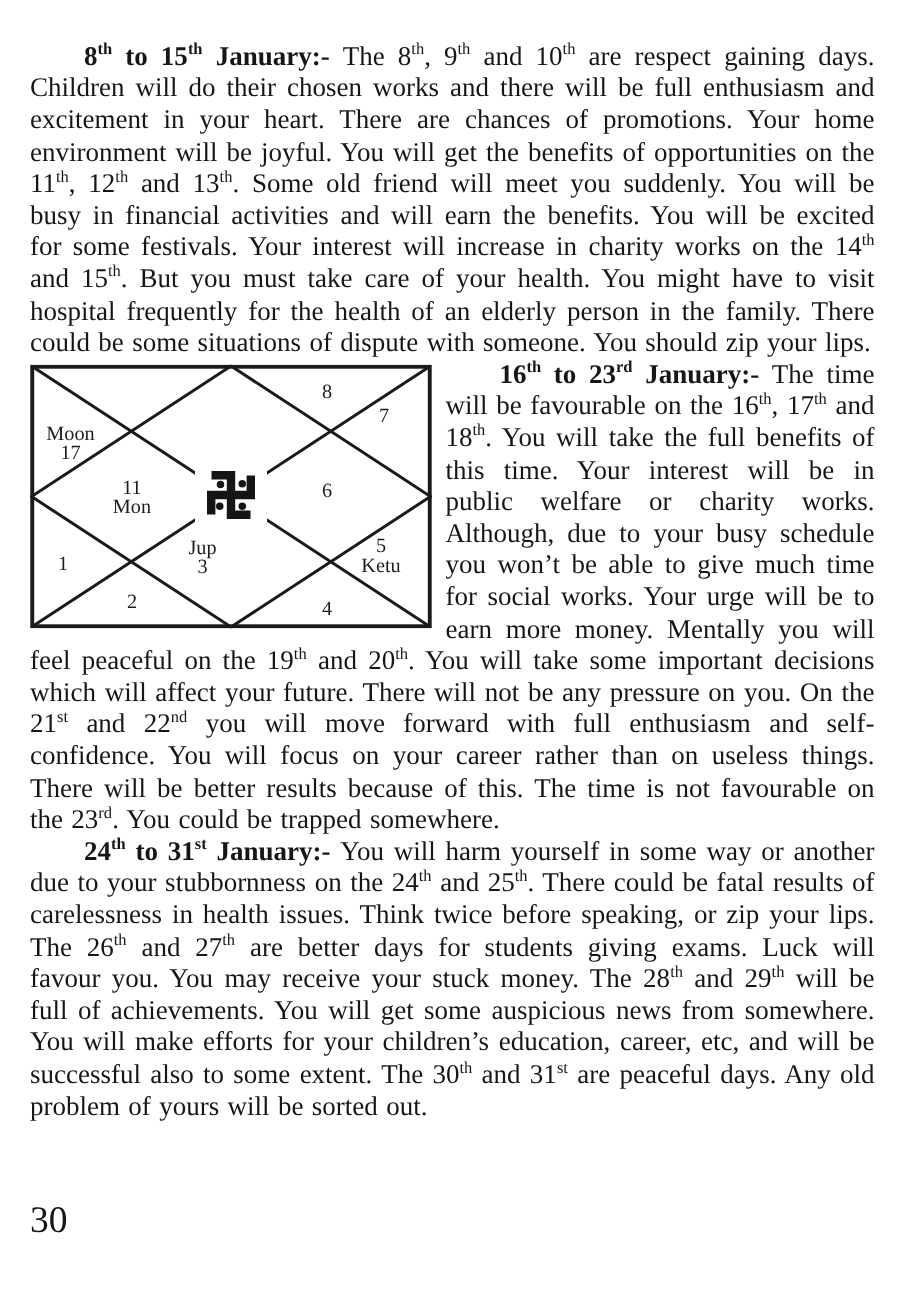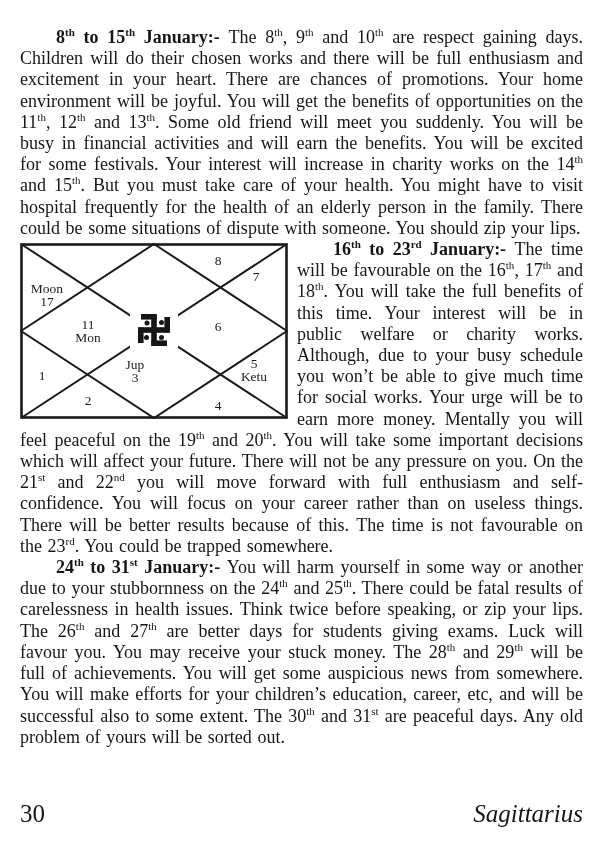--- a/index.html
+++ b/index.html
@@ -46,21 +46,21 @@
     color: #1c1c1c;
     white-space: nowrap;
   }
   .swastika {
     position: absolute;
     left: 115px; top: 68px;
   }
   
   .footer {
     position: absolute;
-    left: 20px; right: 17px; top: 800px;
+    left: 20px; right: 7px; top: 800px;
     display: flex;
     justify-content: space-between;
     align-items: flex-start;
   }
   .page-num { font-size: 25px; }
   .running-title { font-size: 25px; font-style: italic; }
 </style>
 </head>
 <body>
 
@@ -129,16 +129,15 @@
       <div>4</div>
     </div>
   </div>
 
   <p class="para"><span style="font-weight: bold;">16</span><sup class="ord" style="font-weight: bold;">th</sup><span style="font-weight: bold;"> to 23</span><sup class="ord" style="font-weight: bold;">rd</sup><span style="font-weight: bold;"> January:- </span><span>The time will be favourable on the 16</span><sup class="ord">th</sup><span>, 17</span><sup class="ord">th</sup><span> and 18</span><sup class="ord">th</sup><span>. You will take the full benefits of this time. Your interest will be in public welfare or charity works. Although, due to your busy schedule you won’t be able to give much time for social works. Your urge will be to earn more money. Mentally you will feel peaceful on the 19</span><sup class="ord">th</sup><span> and 20</span><sup class="ord">th</sup><span>. You will take some important decisions which will affect your future. There will not be any pressure on you. On the 21</span><sup class="ord">st</sup><span> and 22</span><sup class="ord">nd</sup><span> you will move forward with full enthusiasm and self-confidence. You will focus on your career rather than on useless things. There will be better results because of this. The time is not favourable on the 23</span><sup class="ord">rd</sup><span>. You could be trapped somewhere.</span></p>
 
   <p class="para"><span style="font-weight: bold;">24</span><sup class="ord" style="font-weight: bold;">th</sup><span style="font-weight: bold;"> to 31</span><sup class="ord" style="font-weight: bold;">st</sup><span style="font-weight: bold;"> January:- </span><span>You will harm yourself in some way or another due to your stubbornness on the 24</span><sup class="ord">th</sup><span> and 25</span><sup class="ord">th</sup><span>. There could be fatal results of carelessness in health issues. Think twice before speaking, or zip your lips. The 26</span><sup class="ord">th</sup><span> and 27</span><sup class="ord">th</sup><span> are better days for students giving exams. Luck will favour you. You may receive your stuck money. The 28</span><sup class="ord">th</sup><span> and 29</span><sup class="ord">th</sup><span> will be full of achievements. You will get some auspicious news from somewhere. You will make efforts for your children’s education, career, etc, and will be successful also to some extent. The 30</span><sup class="ord">th</sup><span> and 31</span><sup class="ord">st</sup><span> are peaceful days. Any old problem of yours will be sorted out.</span></p>
 
   <div class="footer">
     <span class="page-num">30</span>
-    <span class="running-title">Sagittarius</span>
   </div>
 
 </div>
 
 </body></html>

